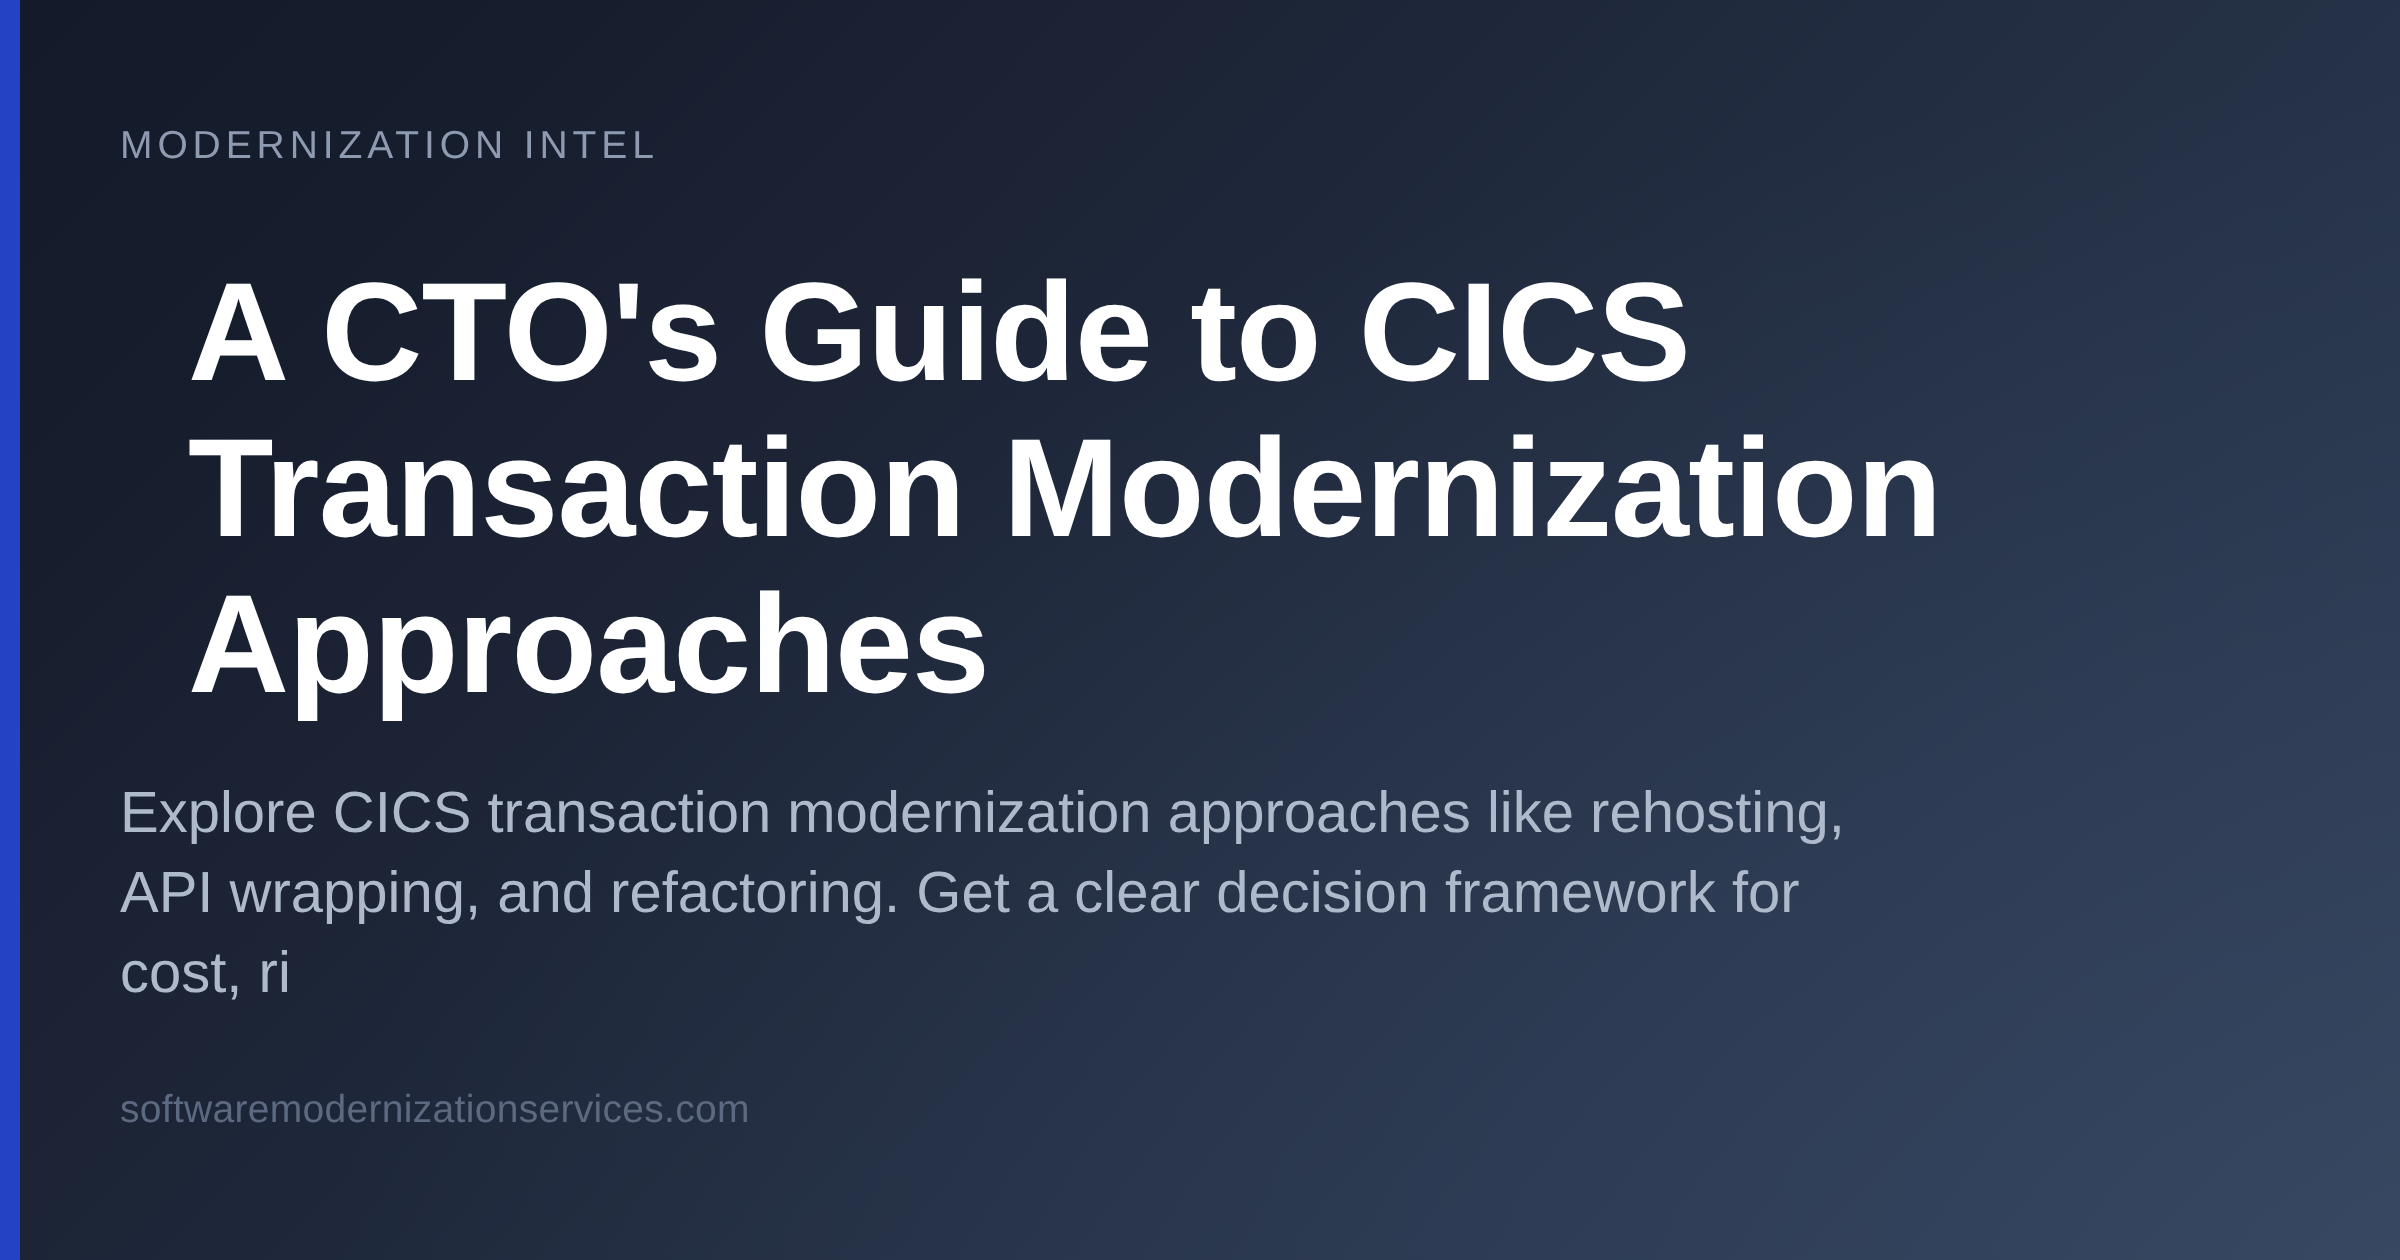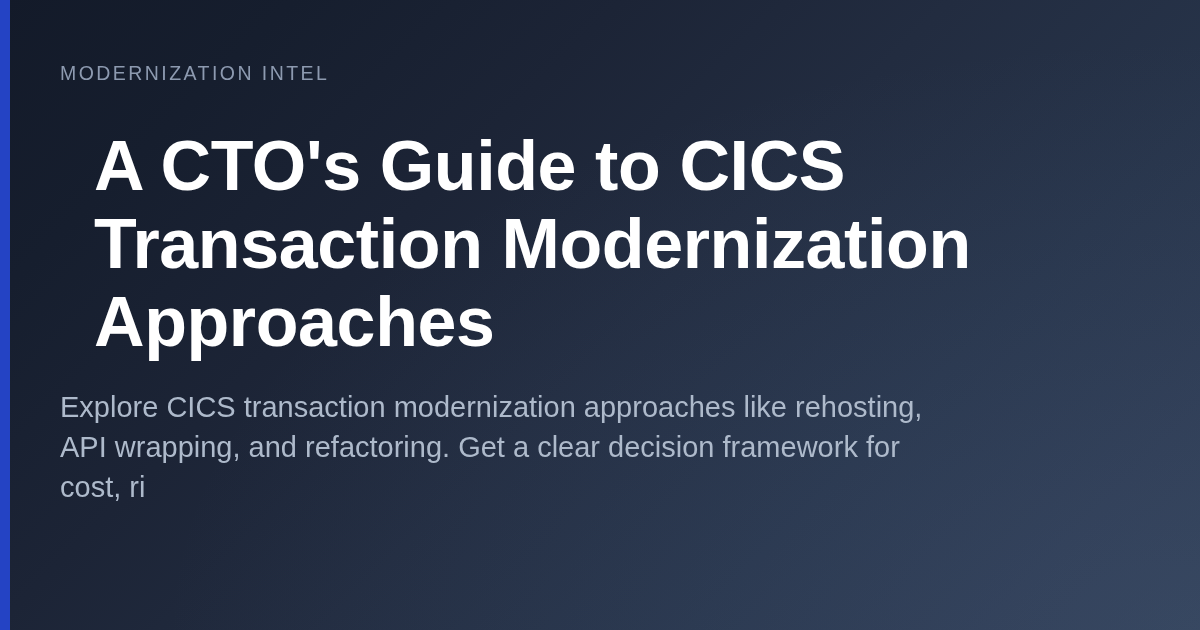--- a/index.html
+++ b/index.html
@@ -114,15 +114,16 @@
   <div id="accent-bar"></div>
 
   <div id="content">
 
     <div id="eyebrow">MODERNIZATION INTEL</div>
 
     <h1 id="title">A CTO's Guide to CICS Transaction Modernization Approaches</h1>
 
     <p id="subtitle">Explore CICS transaction modernization approaches like rehosting, API wrapping, and refactoring. Get a clear decision framework for cost, ri</p>
 
+    <div id="footer-domain">softwaremodernizationservices.com</div>
 
   </div>
 </div>
 
 </body></html>

